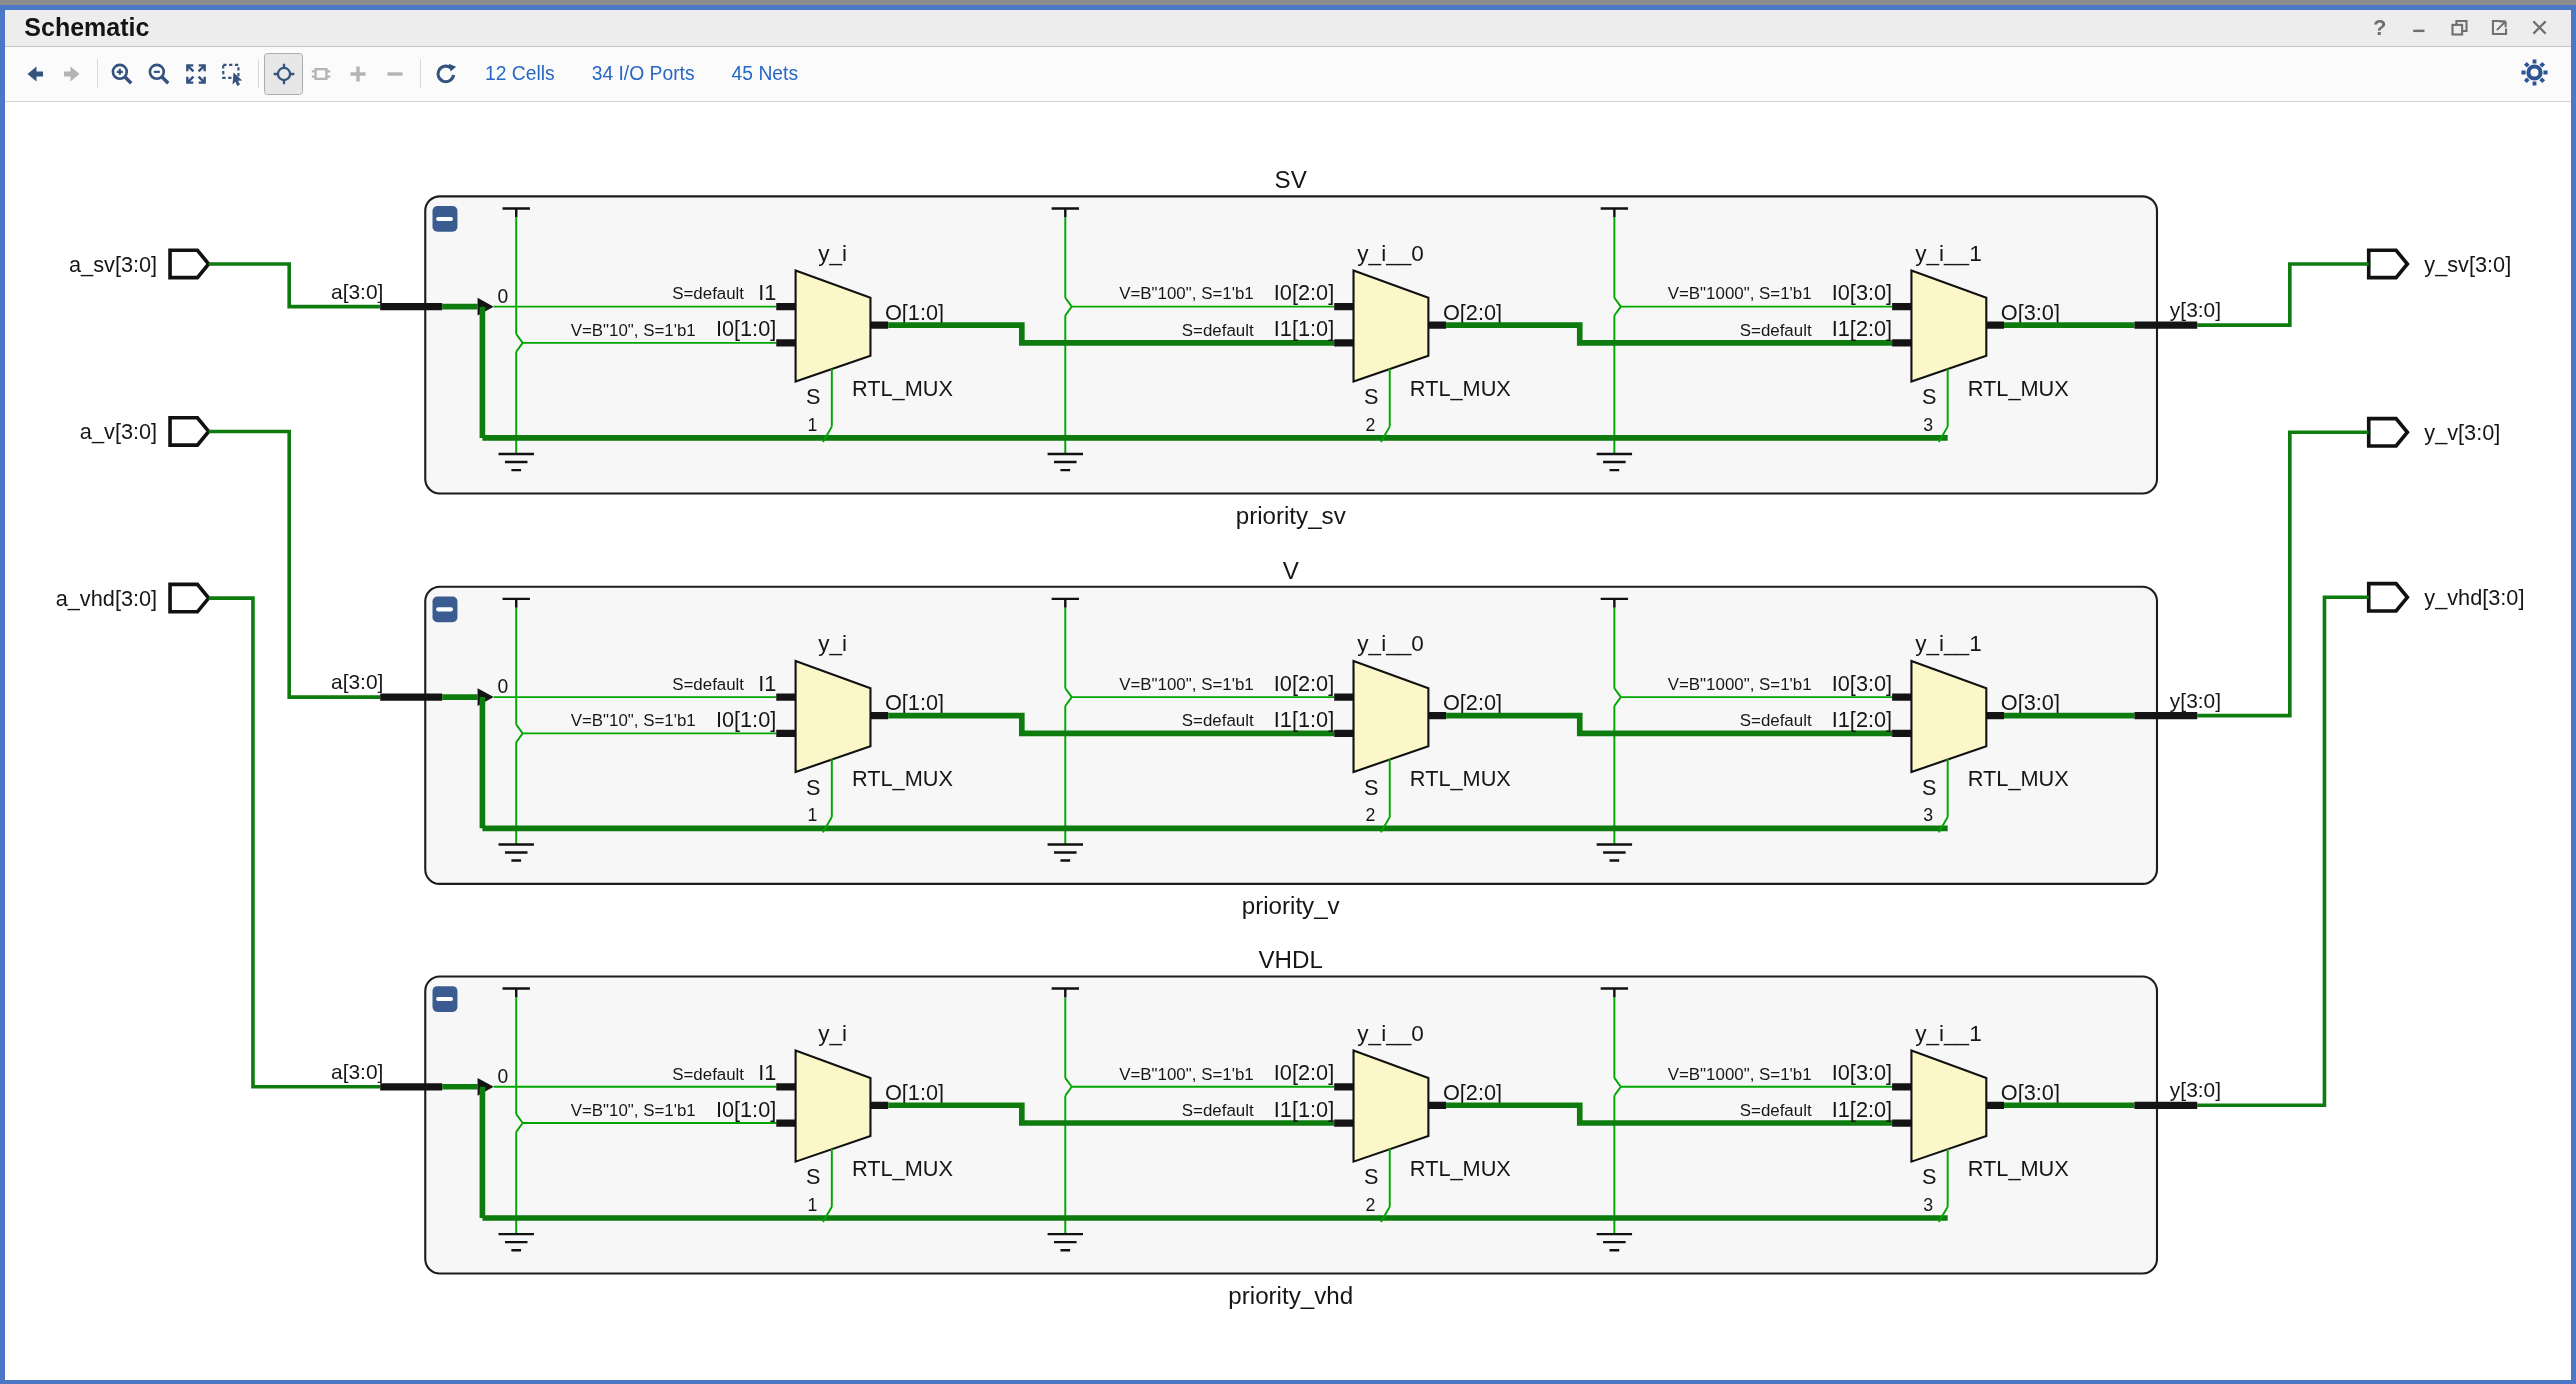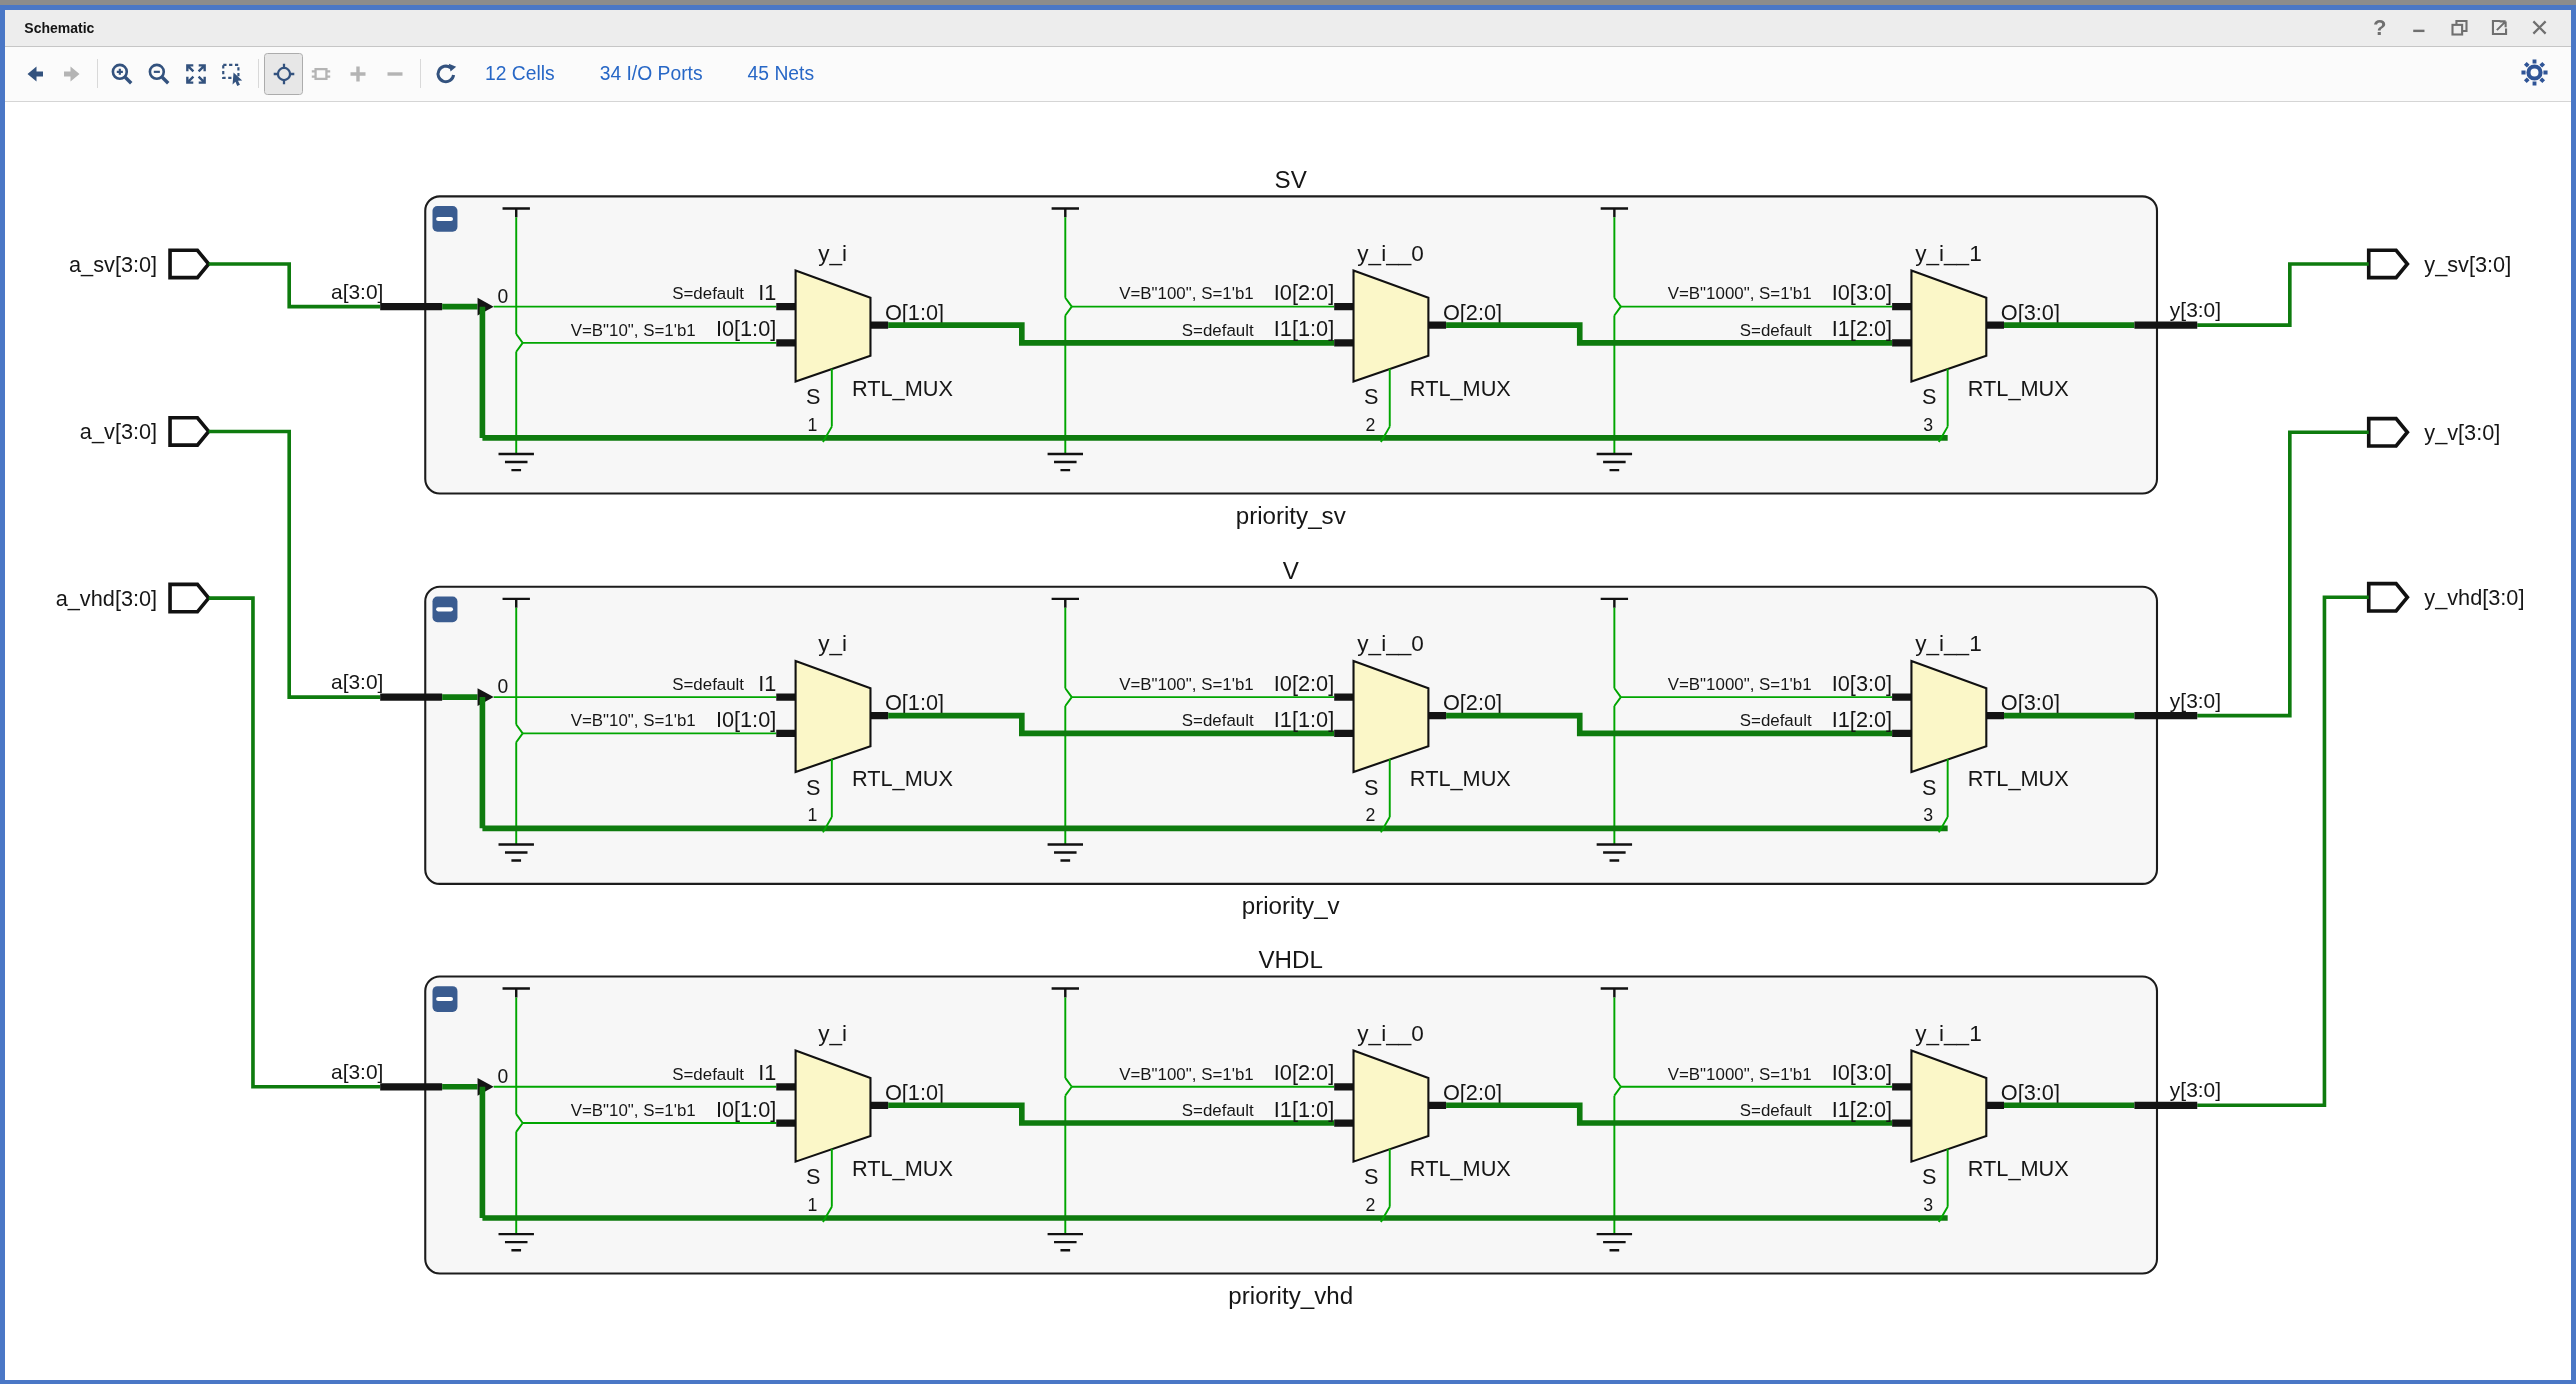--- a/index.html
+++ b/index.html
@@ -1,30 +1,30 @@
 <!DOCTYPE html>
 <html style="font-size:13px"><head>
 <meta charset="utf-8">
 <style>
   html,body{margin:0;padding:0;background:#fff;}
   body{width:2576px;height:1385px;font-family:"Liberation Sans",sans-serif;-webkit-font-smoothing:antialiased;}
   .topedge{height:4.8px;background:#8C8C8C;}
   .window{box-sizing:border-box;height:1380px;border:5.6px solid #4A77C6;display:flex;flex-direction:column;background:#fff;}
   
   .titlebar{height:36px;background:#EDEDED;border-bottom:0.8px solid #C6C6C6;display:flex;align-items:center;padding:0 19.3px;flex:none;}
-  .title{font-size:14px;font-weight:bold;color:#141414;text-align:center;}
+  .title{font-size:25px;font-weight:bold;color:#141414;text-align:center;}
   .wincontrols{margin-left:auto;display:flex;align-items:center;gap:16px;color:#6F6F6F;}
   .wbtn{width:24px;height:24px;display:flex;align-items:center;justify-content:center;cursor:default;}
   .wbtn.q{font-size:22px;font-weight:bold;}
   
   .toolbar{height:54px;background:#FBFBFB;border-bottom:0.8px solid #D5D5D5;display:flex;align-items:center;padding:0 11.3px;flex:none;position:relative;}
   .tbtn{width:37px;height:40px;display:flex;align-items:center;justify-content:center;border-radius:2.4px;}
   .tbtn.selected{background:#E7E7E7;outline:0.8px solid #ACACAC;}
   .sep{width:0.8px;height:29px;background:#D9D9D9;margin:0 6.4px;}
-  .tlinks{display:flex;align-items:center;gap:8px;margin-left:21px;}
+  .tlinks{display:flex;align-items:center;gap:0;margin-left:21px;}
   .tlink{color:#2767C6;font-size:19.3px;text-decoration:none;margin-right:37px;}
   .gear{position:absolute;right:17.7px;top:7.2px;width:37px;height:37px;display:flex;align-items:center;justify-content:center;}
   
   .canvas{flex:1;background:#fff;position:relative;overflow:hidden;}
   .canvas svg{position:absolute;left:0;top:0;}
   
   .wd{stroke:#0E7B0E;stroke-width:7;fill:none;}
   .wm{stroke:#0E7B0E;stroke-width:4.5;fill:none;}
   .wb{stroke:#00A600;stroke-width:2.4;fill:none;}
   .stub{stroke:#141414;stroke-width:9;fill:none;}

